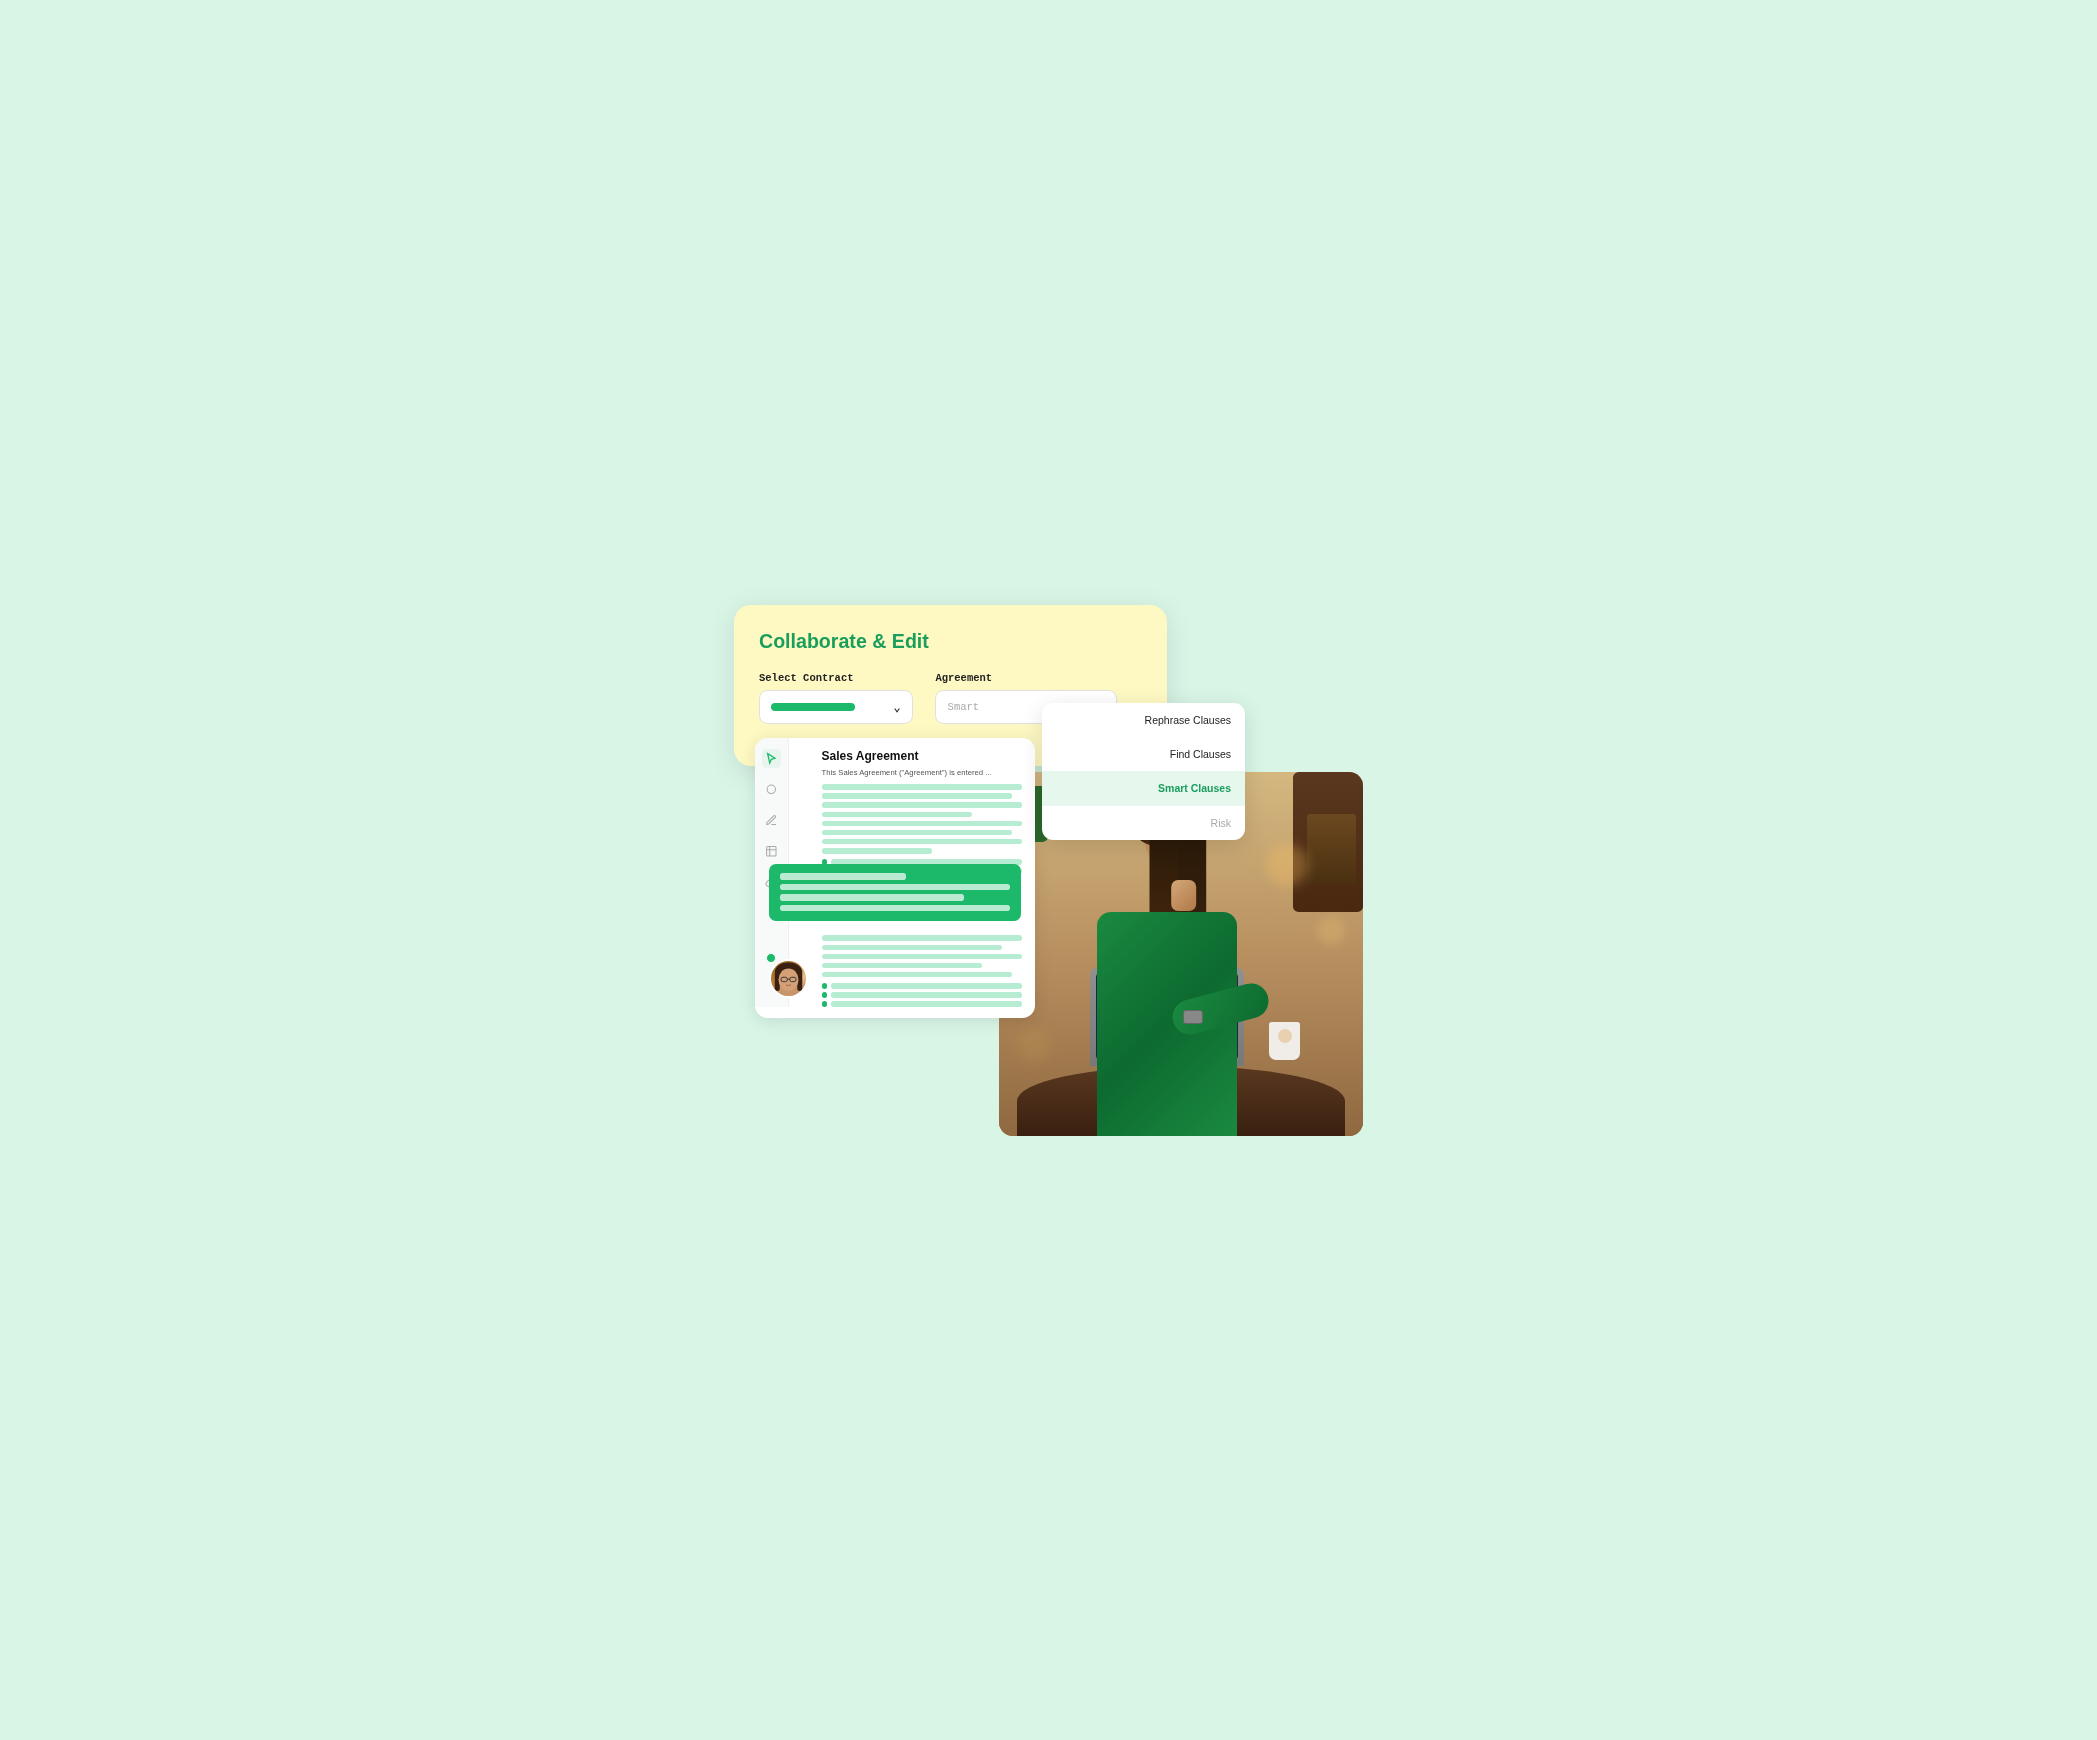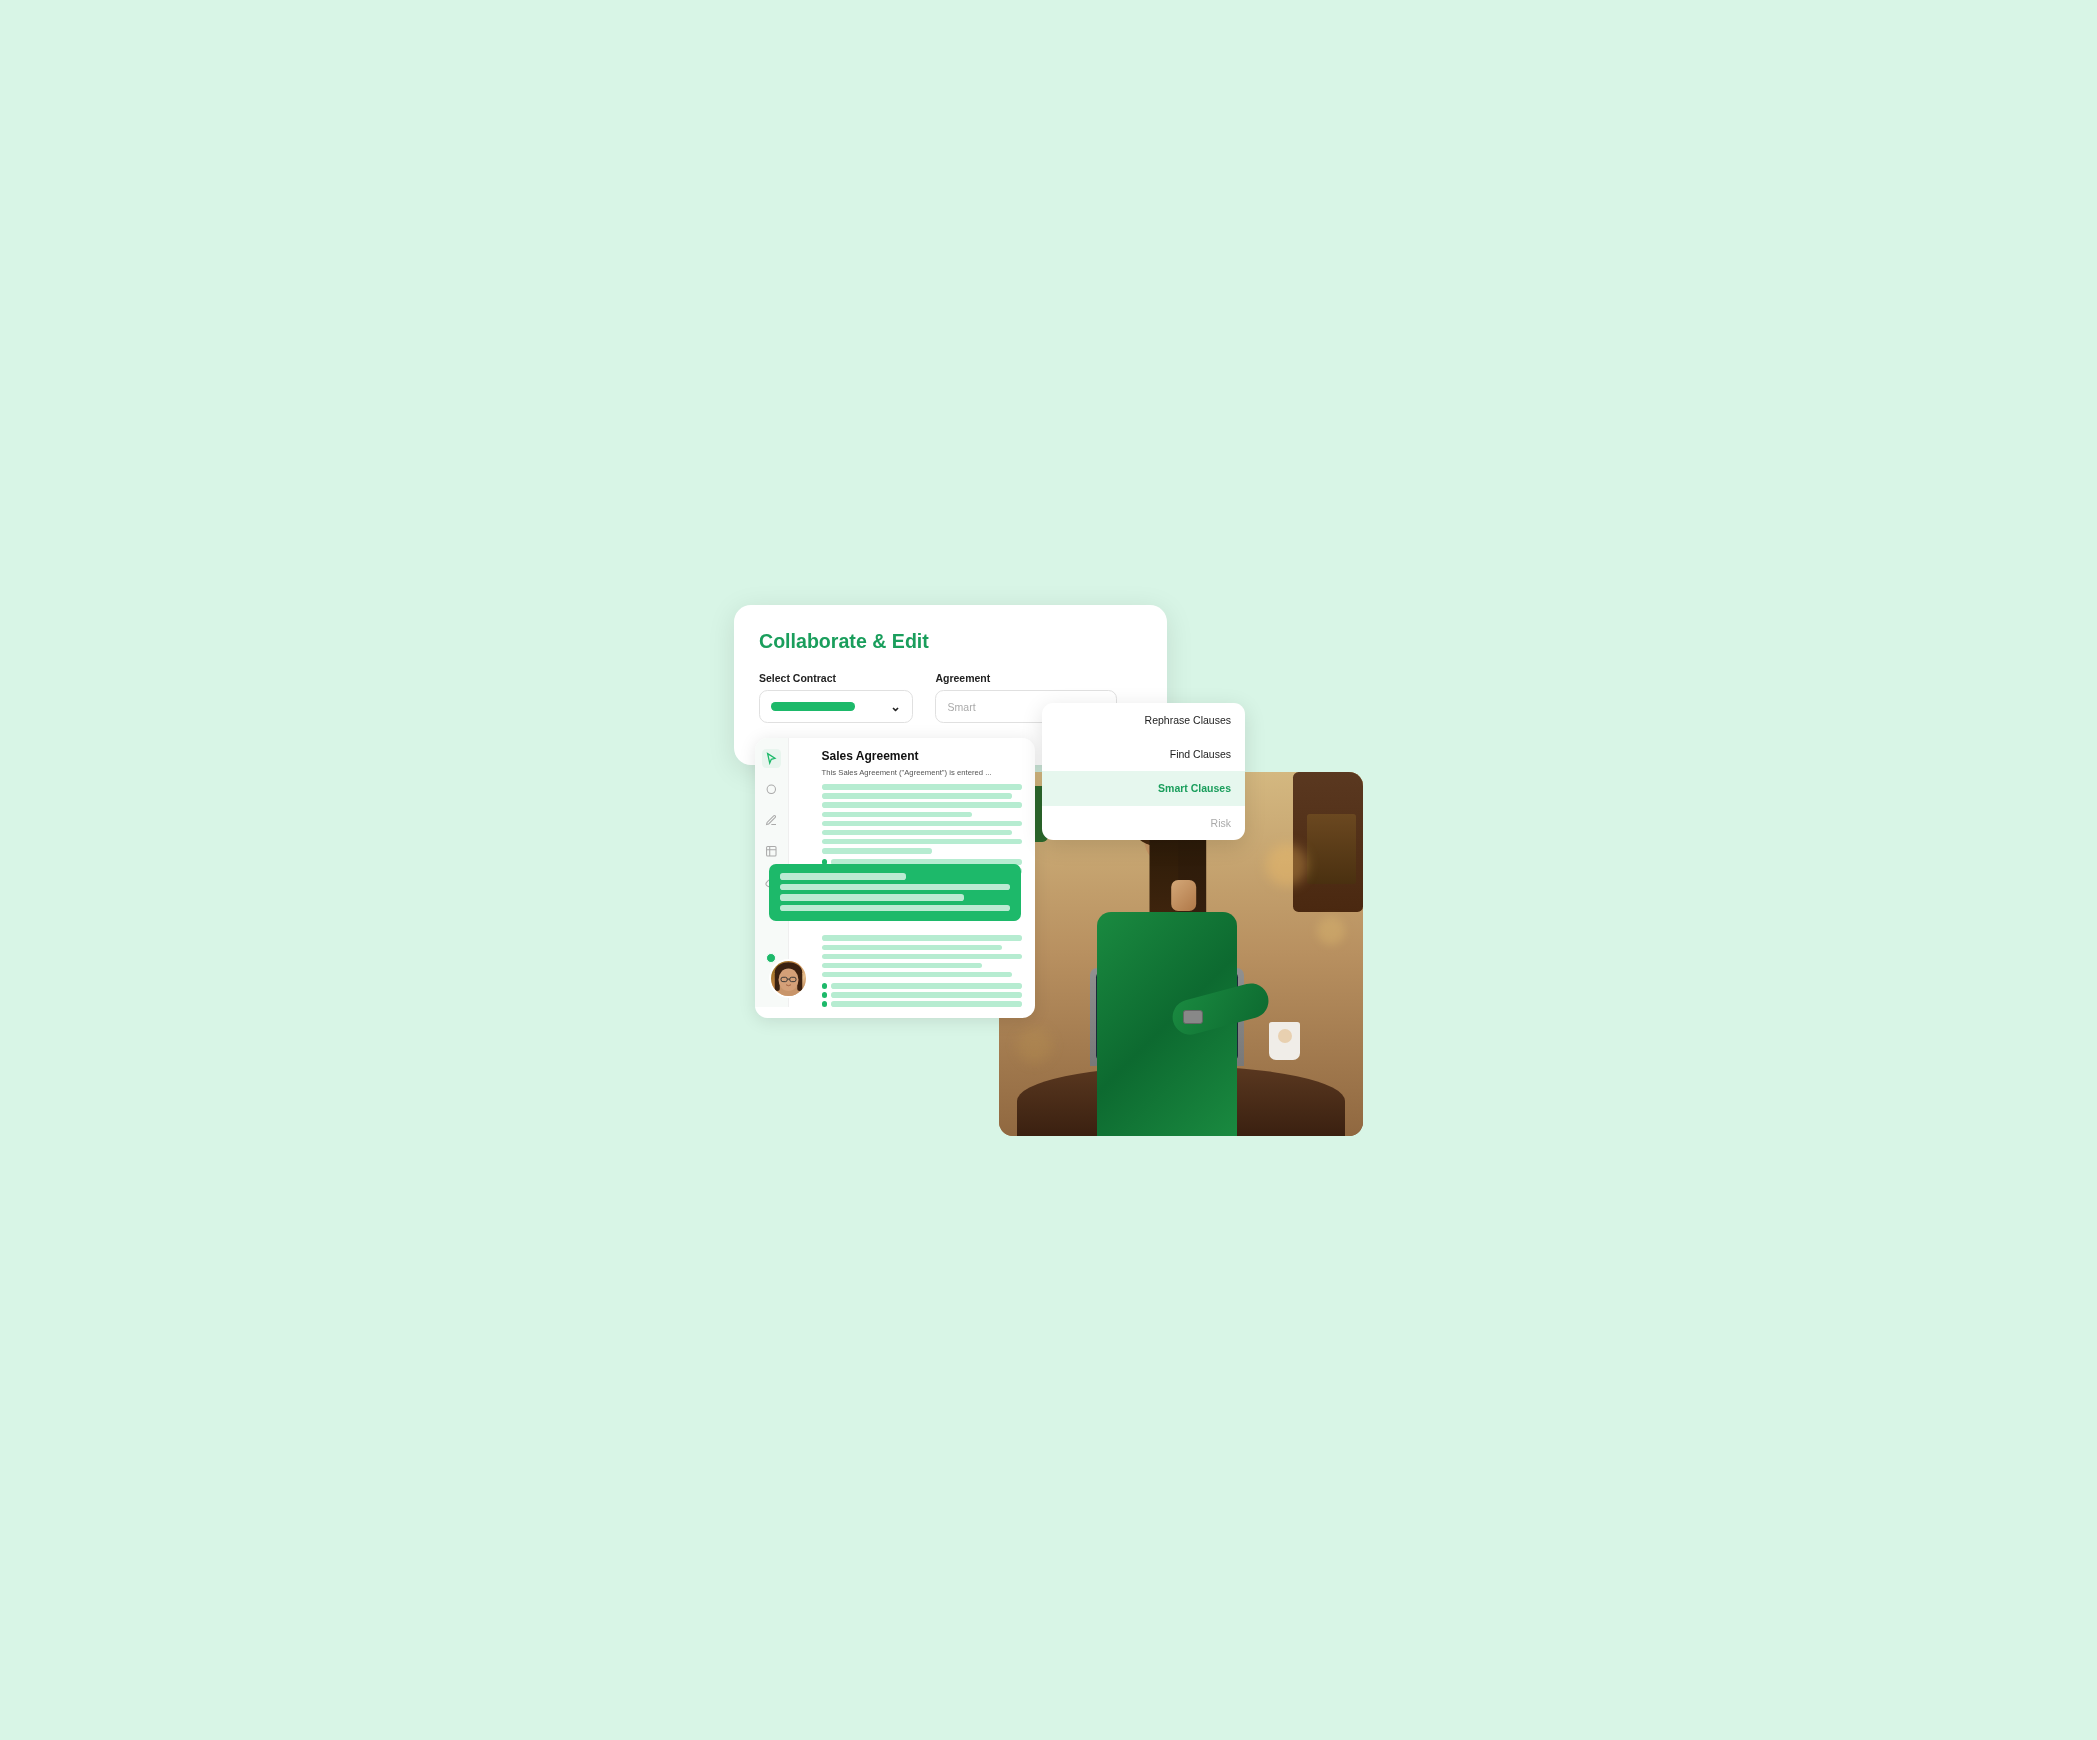--- a/index.html
+++ b/index.html
@@ -19,39 +19,40 @@
       width: 629px;
       height: 531px;
     }
 
     
     .main-card {
       position: absolute;
       top: 0;
       left: 0;
       width: 433px;
-      background: #ffffff;
+      background: #fef9c3;
       border-radius: 17px;
       padding: 25px 25px 25px 25px;
       box-shadow: 0 5.6px 28px rgba(0,0,0,0.10);
       z-index: 1;
     }
 
     .main-card-title {
       font-size: 19.6px;
       font-weight: 700;
       color: #1a9e5c;
       margin-bottom: 19.6px;
     }
 
     .form-row {
       display: flex;
       gap: 22.4px;
       margin-bottom: 17px;
       align-items: flex-end;
+      font-family: Liberation Mono, monospace;
     }
 
     .form-group {
       display: flex;
       flex-direction: column;
       gap: 5.6px;
     }
 
     .form-label {
       font-size: 10.5px;

